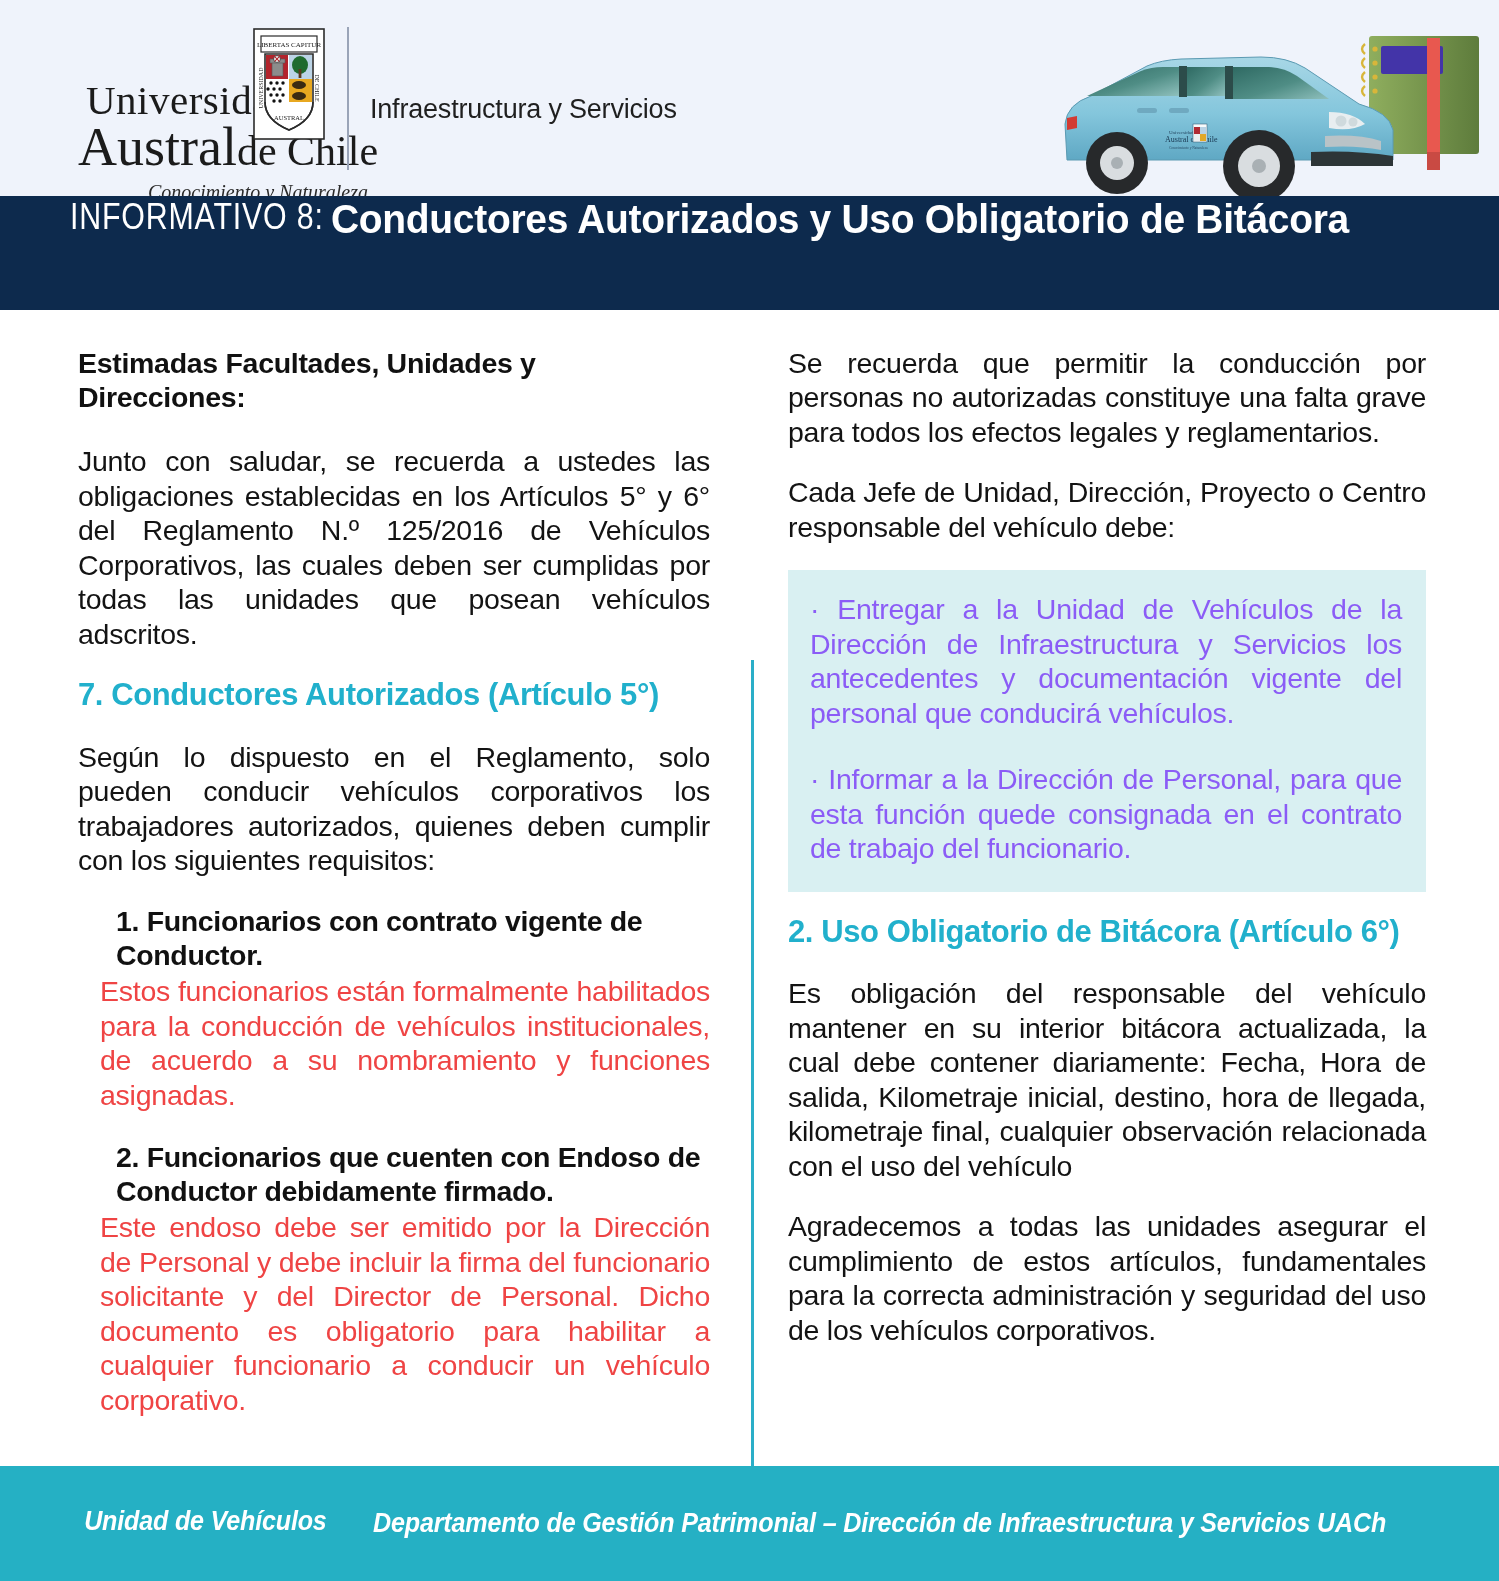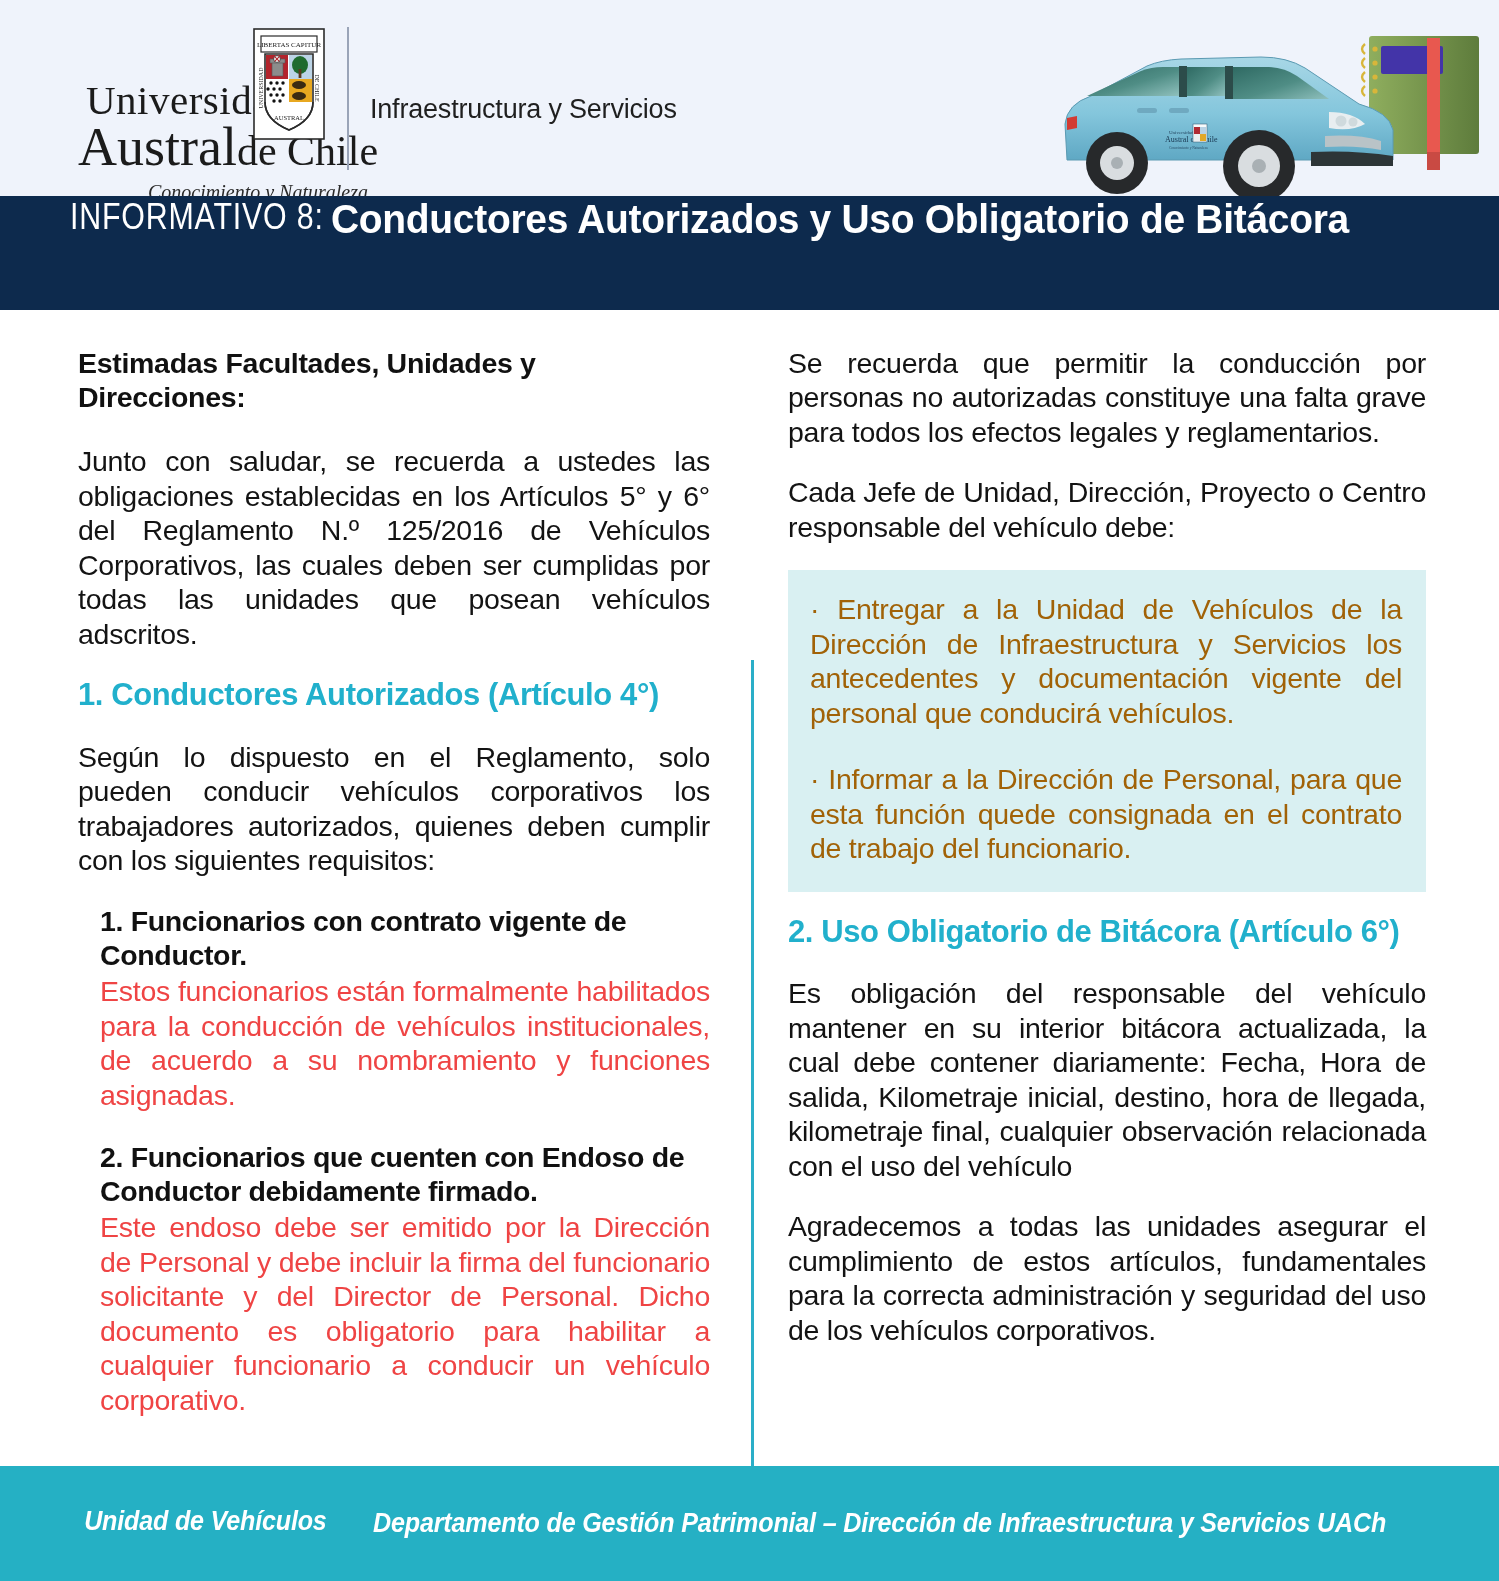--- a/index.html
+++ b/index.html
@@ -191,40 +191,40 @@
     letter-spacing: -0.4px;
     line-height: 1.18;
   }
   .sub-block { margin: 0 0 28px 22px; }
   .sub-title {
     font-size: 28.5px;
     font-weight: bold;
     color: #111111;
     line-height: 1.2;
     letter-spacing: -0.35px;
-    margin: 0 0 2px 0;
+    margin: 0 0 2px 16px;
   }
   .sub-body {
     font-size: 28.5px;
     line-height: 1.21;
     color: #ef4444;
     text-align: justify;
     letter-spacing: -0.25px;
     margin: 0;
   }
 
   .highlight-box {
     background: #d9f0f2;
     padding: 22px 24px 26px 22px;
     margin: 0 0 22px 0;
   }
   .bullet {
     font-size: 28.5px;
     line-height: 1.21;
-    color: #a16207;
+    color: #8b5cf6;
     text-align: justify;
     letter-spacing: -0.25px;
     margin: 0;
   }
   .bullet + .bullet { margin-top: 32px; }
 
   
   .footer {
     position: absolute;
     left: 0;
@@ -407,21 +407,21 @@
 </div>
 
 <div class="content">
 
   <div class="col-divider"></div>
 
   <div class="col col-left" style="top:36px;">
     <p class="lead-bold">Estimadas Facultades, Unidades y Direcciones:</p>
     <p class="p">Junto con saludar, se recuerda a ustedes las obligaciones establecidas en los Artículos 5° y 6° del Reglamento N.º 125/2016 de Vehículos Corporativos, las cuales deben ser cumplidas por todas las unidades que posean vehículos adscritos.</p>
 
-    <h2 class="section-head">1. Conductores Autorizados (Artículo 4°)</h2>
+    <h2 class="section-head">7. Conductores Autorizados (Artículo 5°)</h2>
     <p class="p">Según lo dispuesto en el Reglamento, solo pueden conducir vehículos corporativos los trabajadores autorizados, quienes deben cumplir con los siguientes requisitos:</p>
 
     <div class="sub-block">
       <p class="sub-title">1. Funcionarios con contrato vigente de Conductor.</p>
       <p class="sub-body">Estos funcionarios están formalmente habilitados para la conducción de vehículos institucionales, de acuerdo a su nombramiento y funciones asignadas.</p>
     </div>
 
     <div class="sub-block">
       <p class="sub-title">2. Funcionarios que cuenten con Endoso de Conductor debidamente firmado.</p>
       <p class="sub-body">Este endoso debe ser emitido por la Dirección de Personal y debe incluir la firma del funcionario solicitante y del Director de Personal. Dicho documento es obligatorio para habilitar a cualquier funcionario a conducir un vehículo corporativo.</p>

